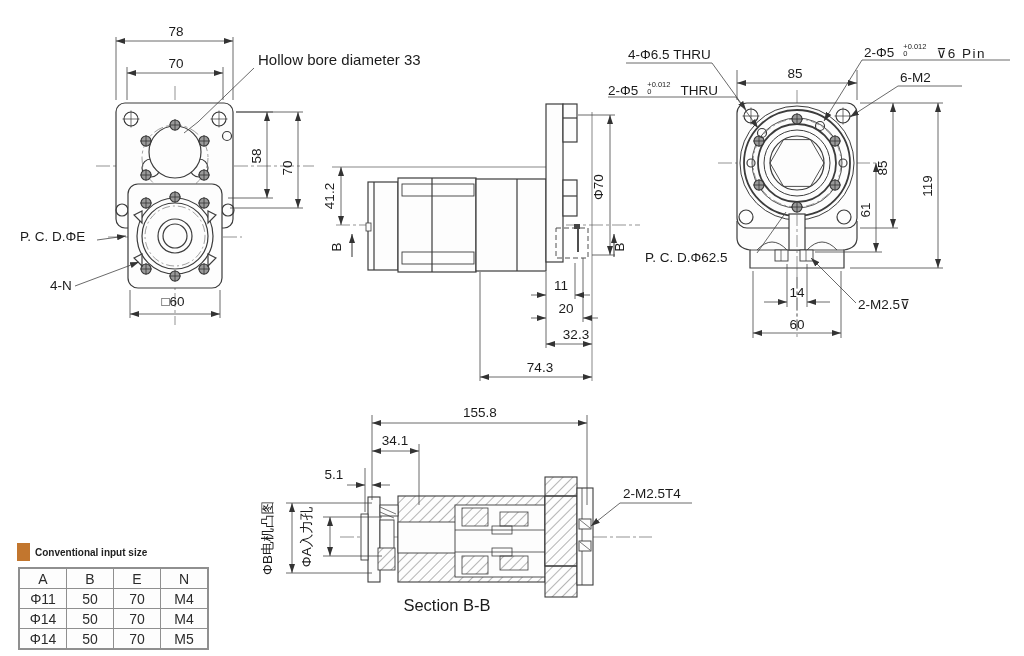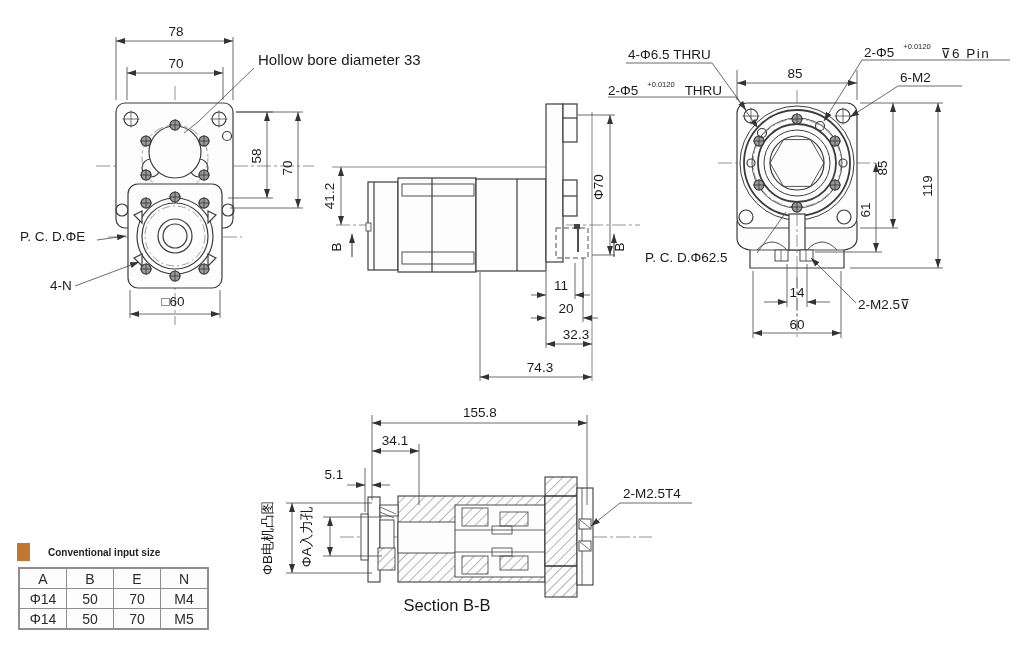--- a/index.html
+++ b/index.html
@@ -6,24 +6,24 @@
   body{
     width:1024px;height:656px;position:relative;background:#fff;
     font-family:"Liberation Sans",sans-serif;overflow:hidden;
   }
   svg{position:absolute;inset:0;}
   .t{font-family:"Liberation Sans",sans-serif;font-size:13.5px;fill:#1b1b1b;}
   .tb{font-family:"Liberation Sans",sans-serif;font-size:15px;fill:#1b1b1b;}
   .ts{font-family:"Liberation Sans",sans-serif;font-size:16.5px;fill:#1b1b1b;}
   .callout{position:absolute;display:flex;align-items:flex-start;
     font:13.5px "Liberation Sans",sans-serif;color:#1b1b1b;white-space:nowrap;gap:8px;}
-  .tolcol{display:inline-flex;flex-direction:row;font-size:7.5px;line-height:7px;
+  .tolcol{display:inline-flex;flex-direction:column;font-size:7.5px;line-height:7px;
     margin:-2px 2px 0 1px;}
   .spaced{letter-spacing:1.5px;}
-  .legend{position:absolute;left:17px;top:543px;display:flex;align-items:center;gap:18px;}
+  .legend{position:absolute;left:17px;top:543px;display:flex;align-items:center;gap:5px;}
   .legend-swatch{width:13px;height:18px;}
   .legend-text{font:bold 10px "Liberation Sans",sans-serif;color:#222;}
   table.spec{position:absolute;left:18px;top:567px;border-collapse:collapse;
     background:#fdfdfd;}
   table.spec td,table.spec th{
     border:1.6px solid #8f8f8f;width:46px;height:19px;text-align:center;
     font:14px "Liberation Sans",sans-serif;color:#2b2b2b;padding:0;}
   table.spec{border:2px solid #8f8f8f;}
 </style>
 </head>
@@ -379,20 +379,26 @@
 
 <table class="spec">
   <tbody>
       <tr>
     <th>A</th>
     <th>B</th>
     <th>E</th>
     <th>N</th>
   </tr>
   <tr>
+    <td>Φ11</td>
+    <td>50</td>
+    <td>70</td>
+    <td>M4</td>
+  </tr>
+  <tr>
     <td>Φ14</td>
     <td>50</td>
     <td>70</td>
     <td>M4</td>
   </tr>
   <tr>
     <td>Φ14</td>
     <td>50</td>
     <td>70</td>
     <td>M5</td>

